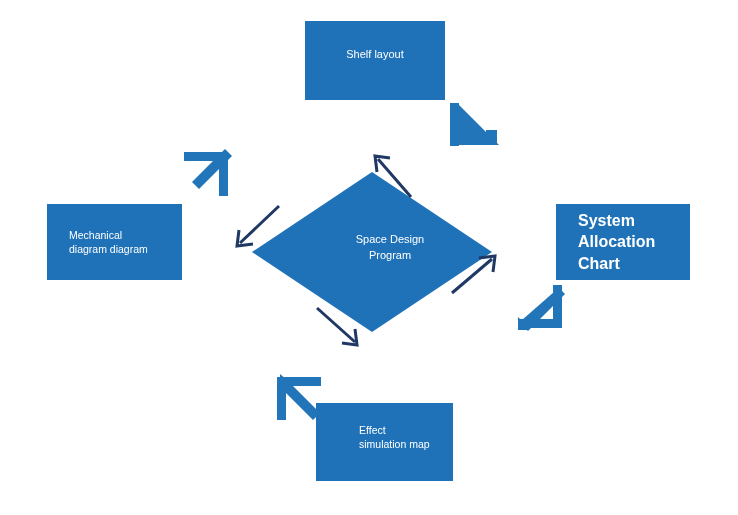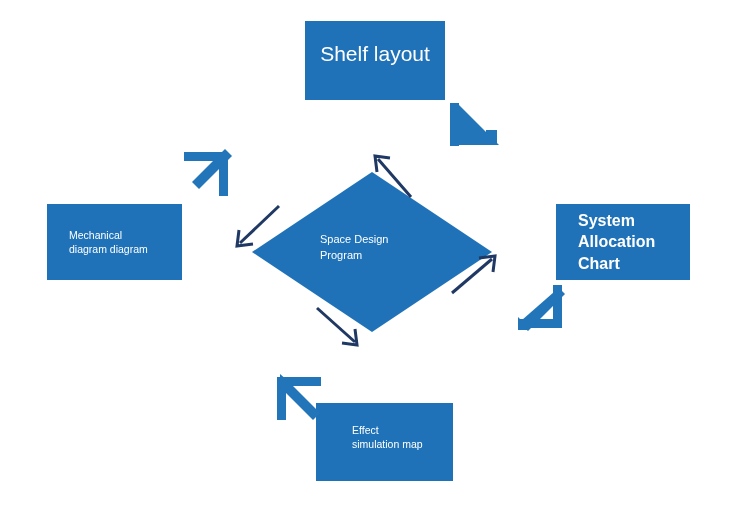--- a/index.html
+++ b/index.html
@@ -32,21 +32,21 @@
   }
   
   #box-shelf {
     left: 305px;
     top: 21px;
     width: 140px;
     height: 79px;
     align-items: center;
   }
   #box-shelf .node-label {
-    font-size: 21px;
+    font-size: 11px;
     text-align: center;
     padding-bottom: 12px;
   }
   
   #box-mechanical {
     left: 47px;
     top: 204px;
     width: 135px;
     height: 76px;
   }
@@ -66,22 +66,23 @@
     font-weight: bold;
   }
   #box-effect {
     left: 316px;
     top: 403px;
     width: 137px;
     height: 78px;
   }
   #box-effect .node-label {
     font-size: 10.5px;
-    padding-left: 36px;
+    padding-left: 22px;
     padding-bottom: 10px;
+    margin-left: 21px;
   }
   
   #diamond-wrap {
     position: absolute;
     left: 252px;
     top: 172px;
     width: 240px;
     height: 160px;
   }
   #diamond-shape {
@@ -92,21 +93,21 @@
   }
   #diamond-label {
     position: absolute;
     left: 68px;
     top: 60px;
     width: 140px;
     color: #ffffff;
     font-size: 11px;
     line-height: 1.45;
     white-space: pre-line;
-    text-align: left;
+    text-align: center;
   }
   
   #arrow-layer {
     position: absolute;
     left: 0;
     top: 0;
     width: 738px;
     height: 515px;
     pointer-events: none;
   }

